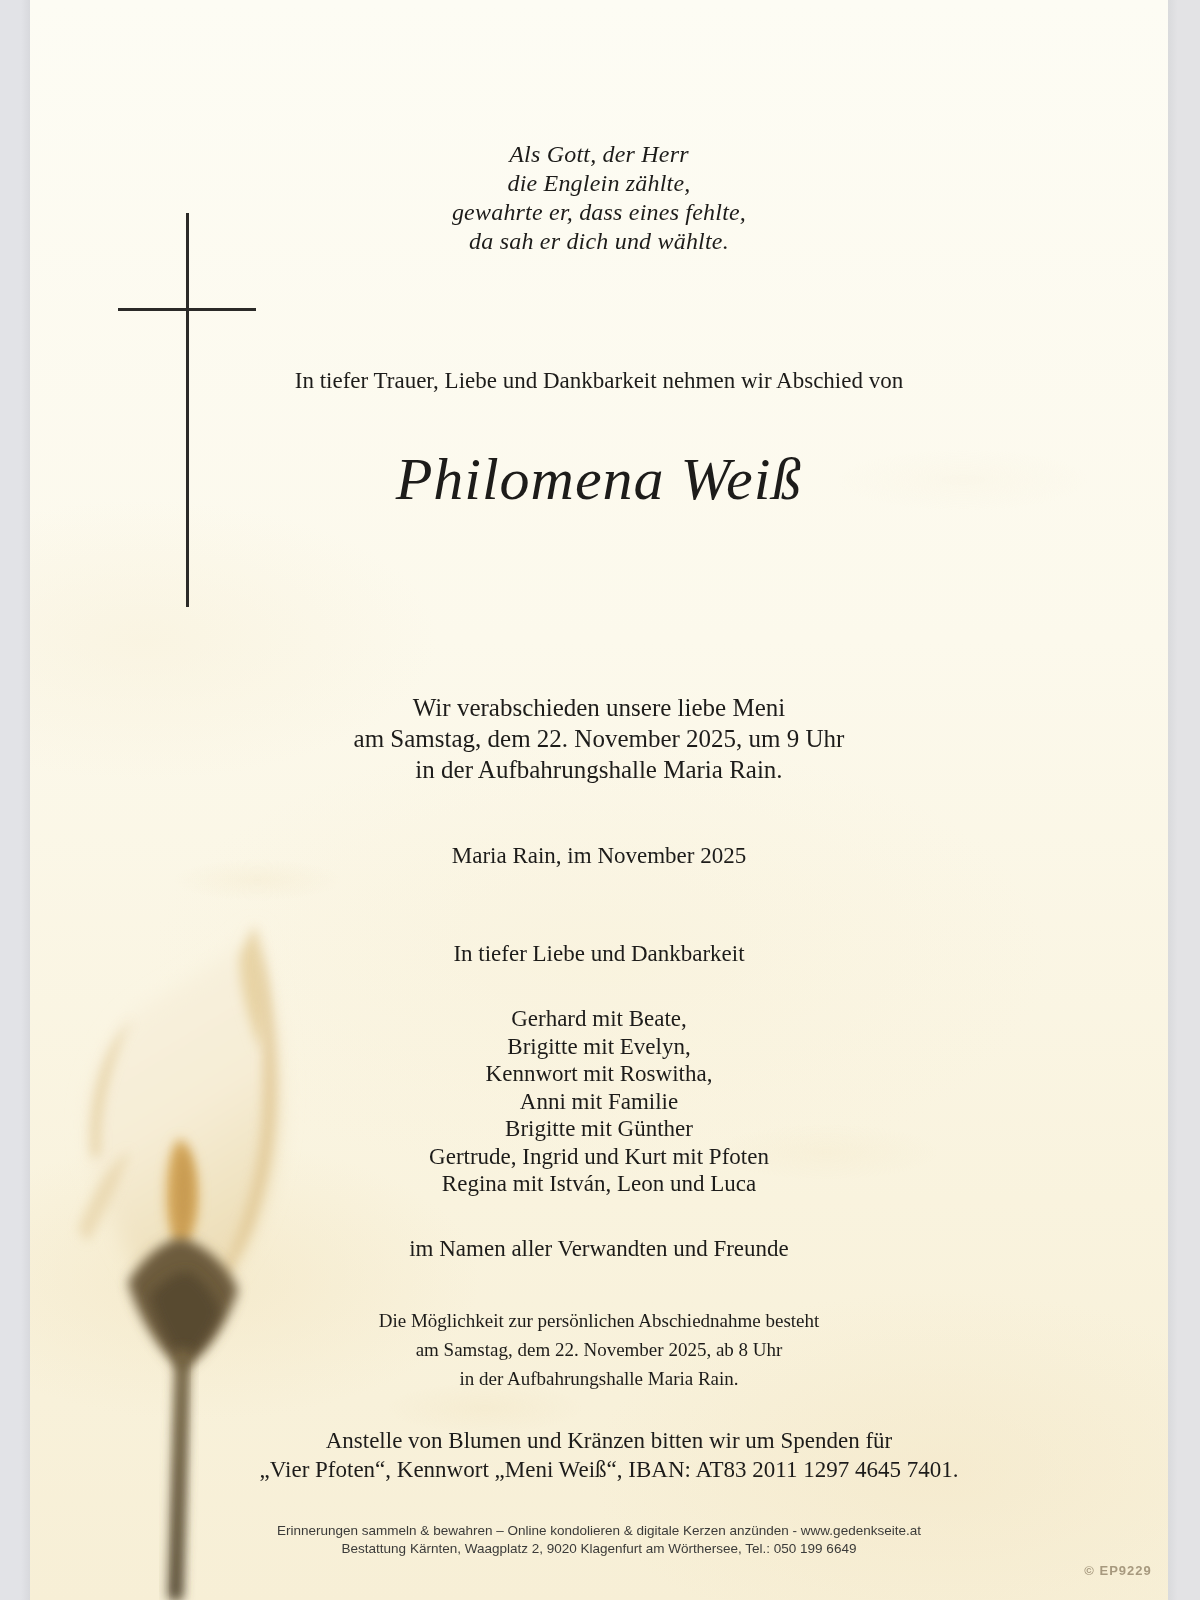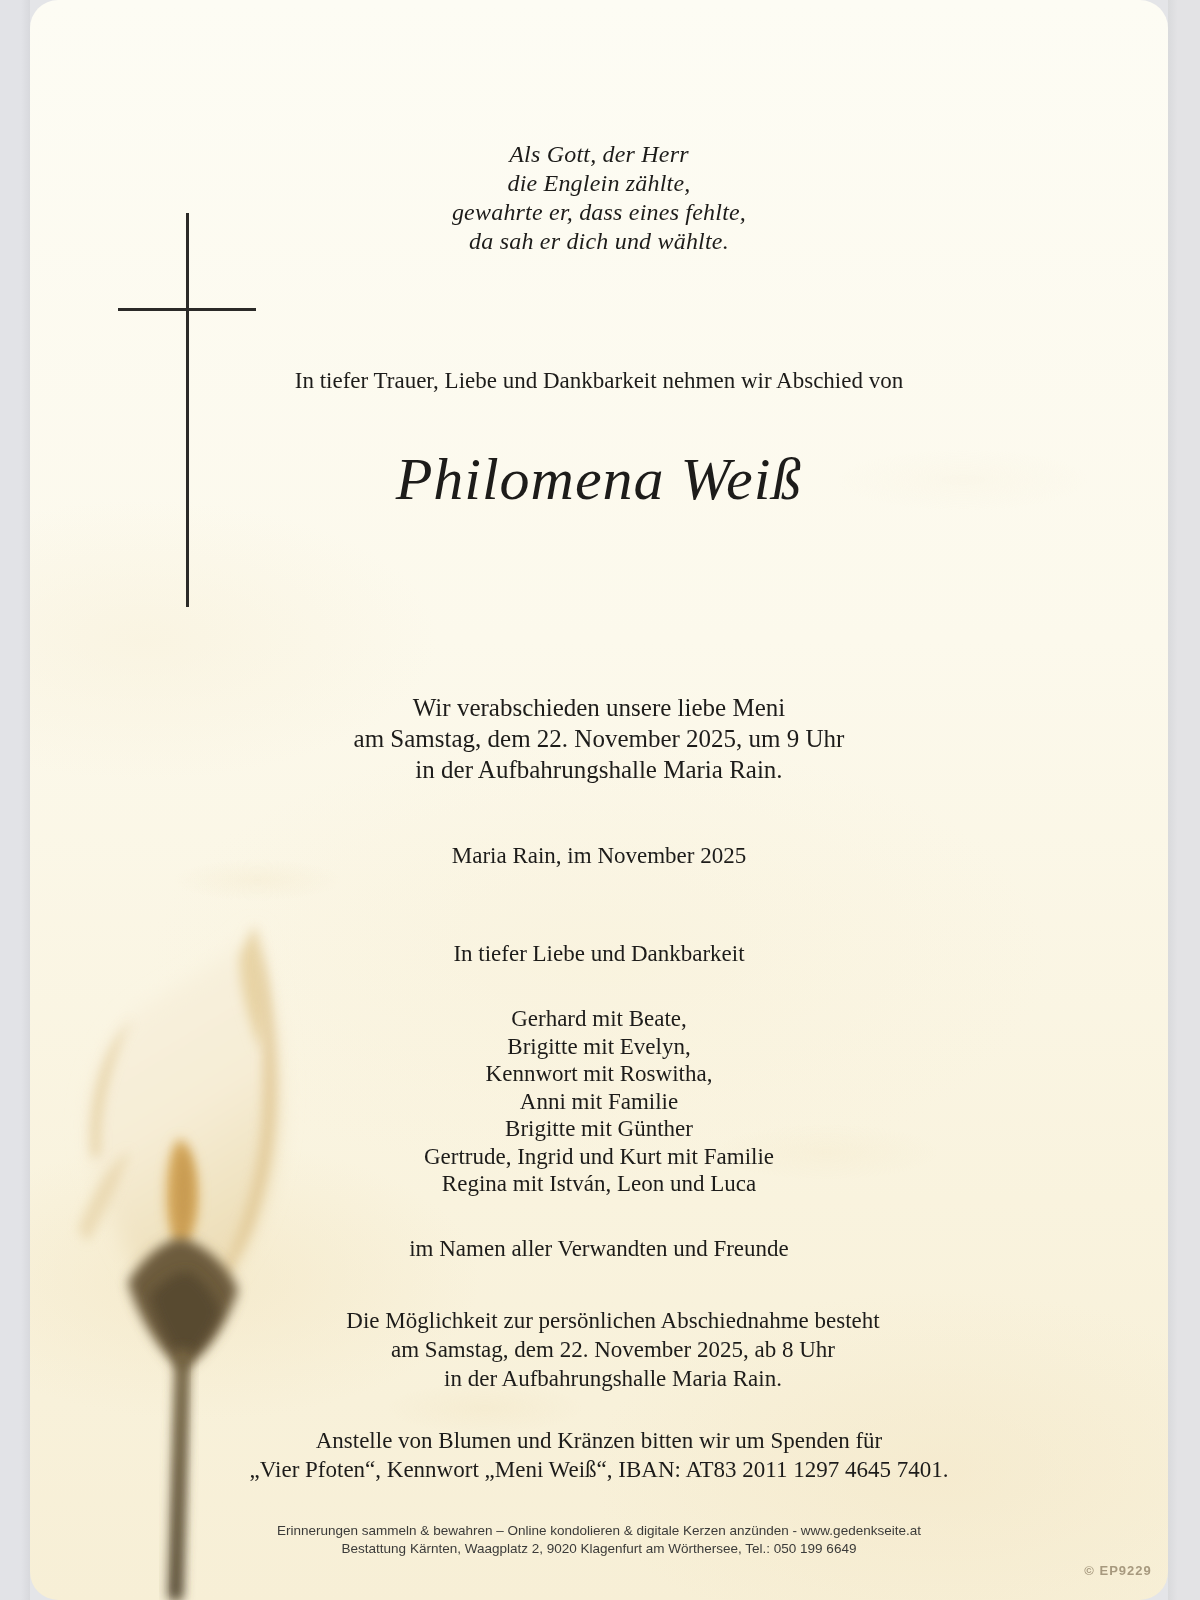--- a/index.html
+++ b/index.html
@@ -16,42 +16,41 @@
   .scan-edge.right{right:0;width:32px;background:linear-gradient(270deg,#e3e3e5 70%,#d9dadc 100%);}
   .page{
     position:absolute;left:30px;right:32px;top:0;bottom:0;
     background:
       radial-gradient(ellipse 400px 200px at 15% 80%, rgba(242,228,192,.55), rgba(242,228,192,0) 70%),
       radial-gradient(ellipse 500px 260px at 80% 92%, rgba(243,230,198,.5), rgba(243,230,198,0) 70%),
       radial-gradient(ellipse 600px 300px at 50% 60%, rgba(248,240,216,.45), rgba(248,240,216,0) 75%),
       radial-gradient(ellipse 420px 200px at 10% 40%, rgba(246,237,211,.4), rgba(246,237,211,0) 70%),
       linear-gradient(180deg,#fdfcf4 0%,#fcf9ec 40%,#f9f3de 75%,#f7efd6 100%);
     color:#1d1c1a;
-    border-radius:28px;
   }
   .texture{
     position:absolute;inset:0;pointer-events:none;opacity:.5;
     background:
       radial-gradient(ellipse 120px 30px at 20% 55%, rgba(233,214,170,.35), transparent 70%),
       radial-gradient(ellipse 160px 40px at 70% 72%, rgba(236,219,178,.3), transparent 70%),
       radial-gradient(ellipse 140px 36px at 40% 88%, rgba(232,212,166,.32), transparent 70%),
       radial-gradient(ellipse 180px 44px at 82% 30%, rgba(244,236,214,.4), transparent 70%);
   }
   .center{position:absolute;left:0;width:100%;text-align:center;}
   .poem{top:140px;font-style:italic;font-size:24px;line-height:29px;letter-spacing:.2px;}
   .intro{top:368px;font-size:23px;}
   .deceased{top:445px;font-style:italic;font-size:60px;letter-spacing:1px;}
   .death-info{top:562px;font-size:23px;line-height:31px;}
   .farewell{top:692px;font-size:25px;line-height:31px;}
   .place-date{top:843px;font-size:23px;}
   .gratitude{top:941px;font-size:23px;}
   .mourners{top:1005px;font-size:23px;line-height:27.5px;}
   .in-name{top:1236px;font-size:23px;}
-  .viewing{top:1306px;font-size:23px;line-height:29px;margin-left:14px;}
-  .donation{top:1426px;font-size:23px;line-height:29px;}
+  .viewing{top:1306px;font-size:19px;line-height:29px;}
+  .donation{top:1426px;font-size:23px;line-height:29px;margin-left:10px;}
   .footer{
     top:1522px;font-family:"Liberation Sans","DejaVu Sans",sans-serif;
     font-size:13.5px;line-height:18px;color:#3b3b39;
   }
   .copyright{
     position:absolute;left:1028px;top:1563px;width:120px;text-align:center;
     font-family:"Liberation Sans","DejaVu Sans",sans-serif;
     font-size:13px;font-weight:bold;color:#9a8b70;opacity:.85;letter-spacing:1px;
   }
   
@@ -96,21 +95,21 @@
   <div class="center place-date">Maria Rain, im November 2025</div>
 
   <div class="center gratitude">In tiefer Liebe und Dankbarkeit</div>
 
   <div class="center mourners">
     <div>Gerhard mit Beate,</div>
     <div>Brigitte mit Evelyn,</div>
     <div>Kennwort mit Roswitha,</div>
     <div>Anni mit Familie</div>
     <div>Brigitte mit Günther</div>
-    <div>Gertrude, Ingrid und Kurt mit Familie</div>
+    <div>Gertrude, Ingrid und Kurt mit Pfoten</div>
     <div>Regina mit István, Leon und Luca</div>
   </div>
 
   <div class="center in-name">im Namen aller Verwandten und Freunde</div>
 
   <div class="center viewing">
     <div>Die Möglichkeit zur persönlichen Abschiednahme besteht</div>
     <div>am Samstag, dem 22. November 2025, ab 8 Uhr</div>
     <div>in der Aufbahrungshalle Maria Rain.</div>
   </div>

